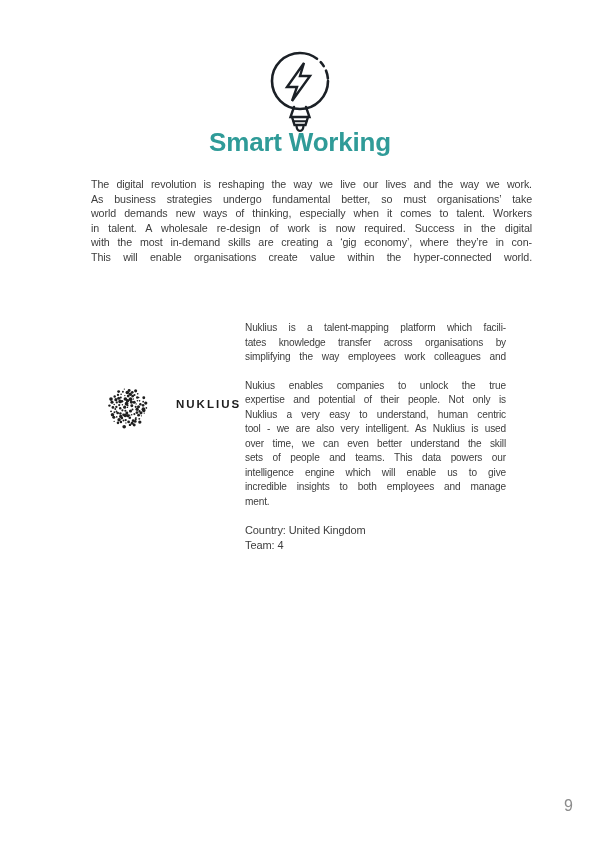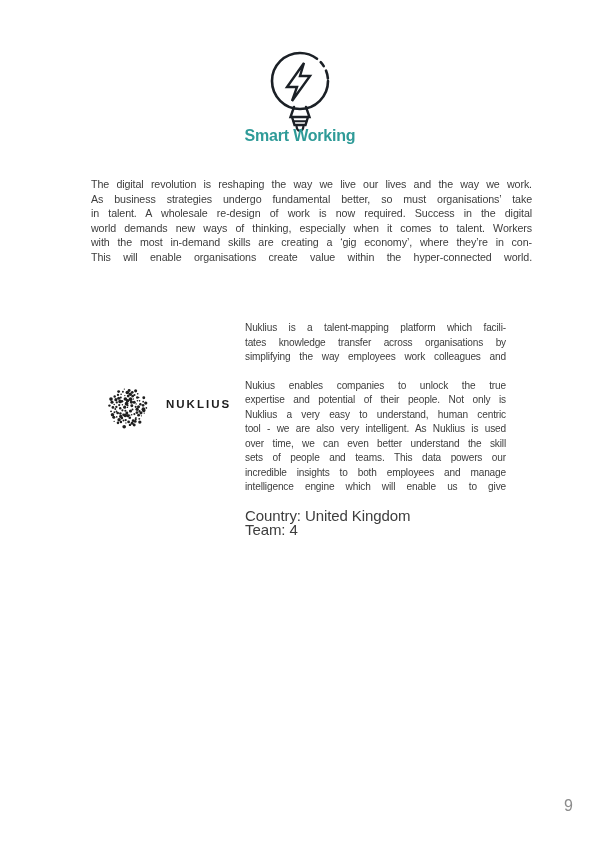--- a/index.html
+++ b/index.html
@@ -14,21 +14,21 @@
   .header-icon{
     position:absolute;
     top:50px;left:261px;
     width:78px;height:84px;
   }
   .page-title{
     position:absolute;
     top:127px;left:0;right:0;
     margin:0;
     text-align:center;
-    font-size:16px;
+    font-size:26px;
     font-weight:700;
     letter-spacing:-0.2px;
     color:#2f9b98;
   }
   .intro{
     position:absolute;
     top:177px;left:91px;width:441px;
     font-size:10.7px;
     letter-spacing:-0.1px;
     line-height:14.5px;
@@ -43,40 +43,40 @@
     position:absolute;
     top:386px;left:106px;
     width:130px;height:44px;
   }
   .dot-sphere{
     position:absolute;top:0;left:0;
     width:44px;height:44px;
   }
   .wordmark{
     position:absolute;
-    top:12px;left:60px;
+    top:12px;left:70px;
     font-size:11.5px;
     font-weight:700;
     letter-spacing:2px;
     color:#1c1c1c;
     white-space:nowrap;
     text-align:right;
   }
   .profile-col{
     position:absolute;
     top:321px;left:245px;width:277px;
     font-size:10.1px;
     letter-spacing:-0.15px;
     line-height:14.5px;
     color:#3d3d3d;
   }
   .profile-col .para{margin:0 16px 14px 0;}
   .meta{
     margin-top:13px;
-    font-size:15px;
+    font-size:11px;
     letter-spacing:-0.1px;
     line-height:14.5px;
   }
   .page-number{
     position:absolute;
     top:797px;right:27px;
     font-size:16px;
     color:#8c8c8c;
   }
 </style>
@@ -92,22 +92,22 @@
     <path d="M31,67 L33.5,75 L44.5,75 L47,67" stroke-width="2.4"></path>
     <path d="M32.5,71.2 L45.5,71.2" stroke-width="2"></path>
     <path d="M35.5,75 C35.5,79 36.5,80.8 39,80.8 C41.5,80.8 42.5,79 42.5,75" stroke-width="2.2"></path>
   </svg>
 
   <h1 class="page-title">Smart Working</h1>
 
   <div class="intro">
       <div class="tline">The digital revolution is reshaping the way we live our lives and the way we work.</div>
       <div class="tline">As business strategies undergo fundamental better, so must organisations’ take</div>
+      <div class="tline">world demands new ways of thinking, especially when it comes to talent. Workers</div>
       <div class="tline">in talent. A wholesale re-design of work is now required. Success in the digital</div>
-      <div class="tline">world demands new ways of thinking, especially when it comes to talent. Workers</div>
       <div class="tline">with the most in-demand skills are creating a ‘gig economy’, where they’re in con-</div>
       <div class="tline">This will enable organisations create value within the hyper-connected world.</div>
     </div>
 
   <div class="logo-block">
     <svg class="dot-sphere" id="dot-sphere" viewBox="0 0 44 44">
         <circle cx="21.52" cy="21.40" r="0.65" fill="#1f1f1f"></circle>
         <circle cx="19.37" cy="24.74" r="1.07" fill="#1f1f1f"></circle>
         <circle cx="21.75" cy="19.58" r="0.84" fill="#1f1f1f"></circle>
         <circle cx="24.51" cy="24.96" r="1.58" fill="#1f1f1f"></circle>
@@ -222,22 +222,23 @@
         <div class="tline">tates knowledge transfer across organisations by</div>
         <div class="tline">simplifying the way employees work colleagues and</div>
       </div>
     <div class="para">
         <div class="tline">Nukius enables companies to unlock the true</div>
         <div class="tline">expertise and potential of their people. Not only is</div>
         <div class="tline">Nuklius a very easy to understand, human centric</div>
         <div class="tline">tool - we are also very intelligent. As Nuklius is used</div>
         <div class="tline">over time, we can even better understand the skill</div>
         <div class="tline">sets of people and teams. This data powers our</div>
+        <div class="tline">intelligence engine which will enable us to give</div>
         <div class="tline">incredible insights to both employees and manage</div>
-        <div class="tline">intelligence engine which will enable us to give</div>
+        <div class="tline">ment.</div>
       </div>
     <div class="meta">
       <div>Country: United Kingdom</div>
       <div>Team: 4</div>
     </div>
   </div>
 
   <div class="page-number">9</div>
 
 </div>

